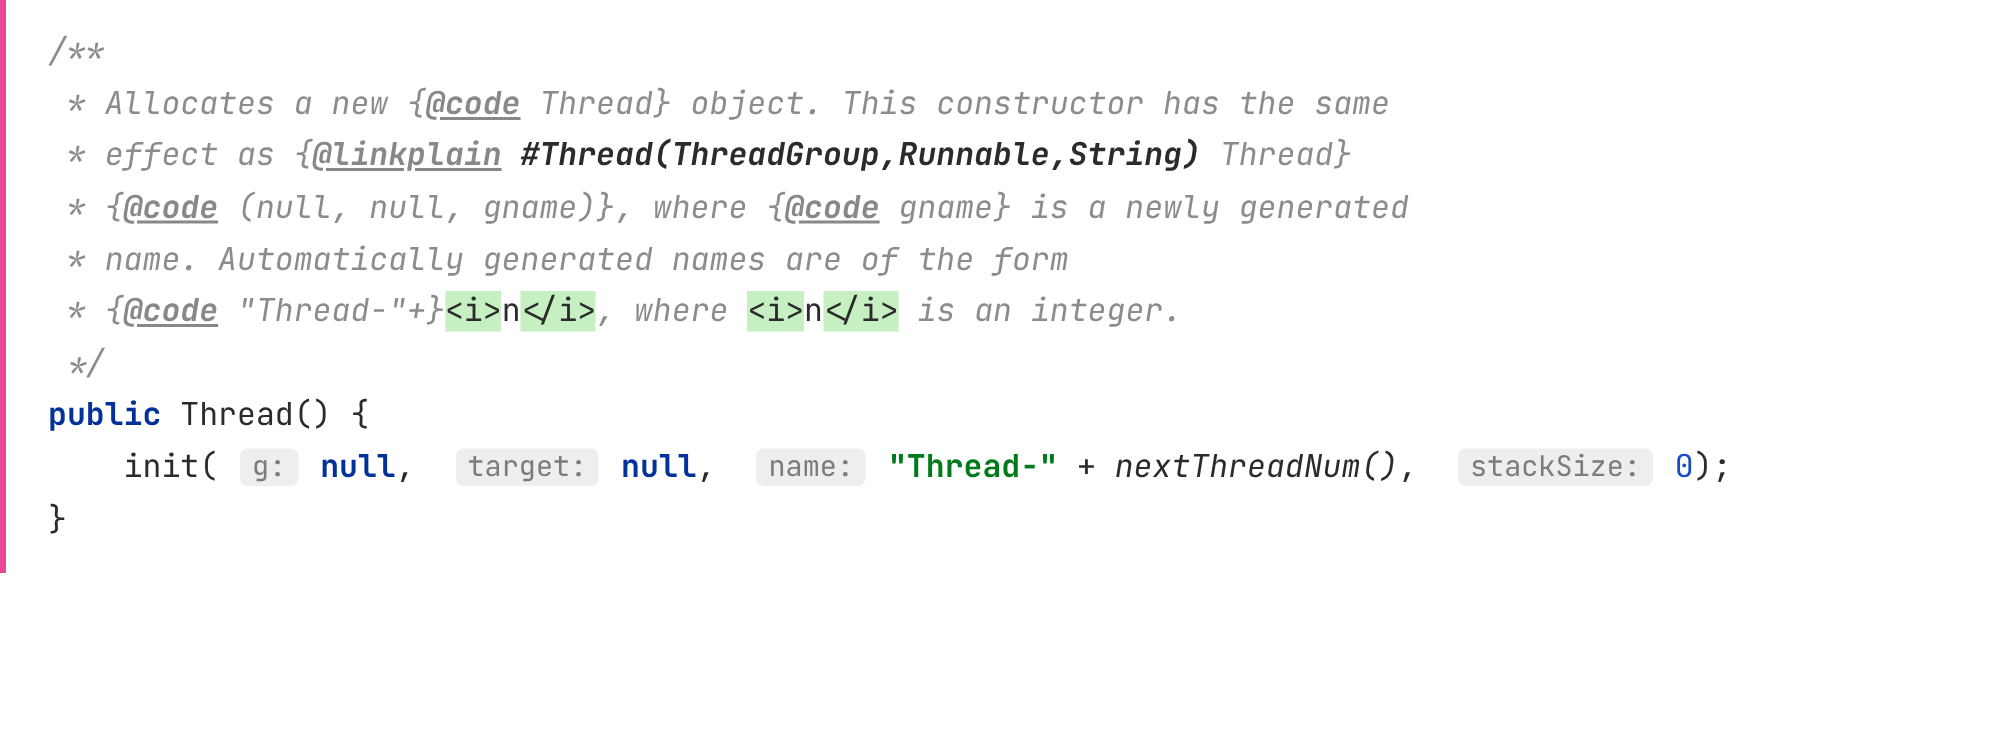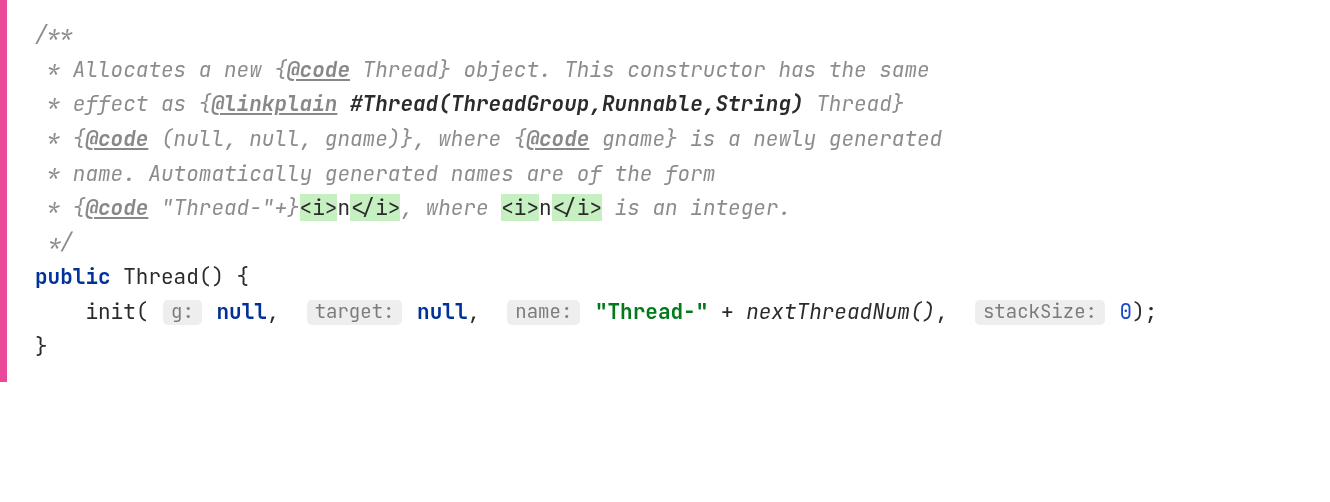--- a/index.html
+++ b/index.html
@@ -7,21 +7,21 @@
       margin: 0;
       padding: 0;
       font-family: 'JetBrains Mono', 'Fira Code', 'Consolas', monospace;
       font-size: 21px;
       line-height: 1.65;
       background: #ffffff;
       color: #2b2b2b;
     }
     .code-container {
       padding: 18px 0 18px 28px;
-      border-left: 7px solid #ec4899;
+      border-left: 4px solid #ec4899;
       white-space: pre;
     }
     .comment { color: #8c8c8c; font-style: italic; }
     .javadoc-tag { color: #888888; font-style: italic; font-weight: 700; text-decoration: underline; }
     .ref-bold { color: #2b2b2b; font-style: italic; font-weight: 600; }
     .keyword { color: #00329a; font-weight: 700; font-style: normal; }
     .string { color: #007a1a; font-weight: 700; font-style: normal; }
     .number { color: #184bc7; font-style: normal; }
     .plain { color: #2b2b2b; font-style: normal; }
     .method-sig { font-style: normal; color: #2b2b2b; }

